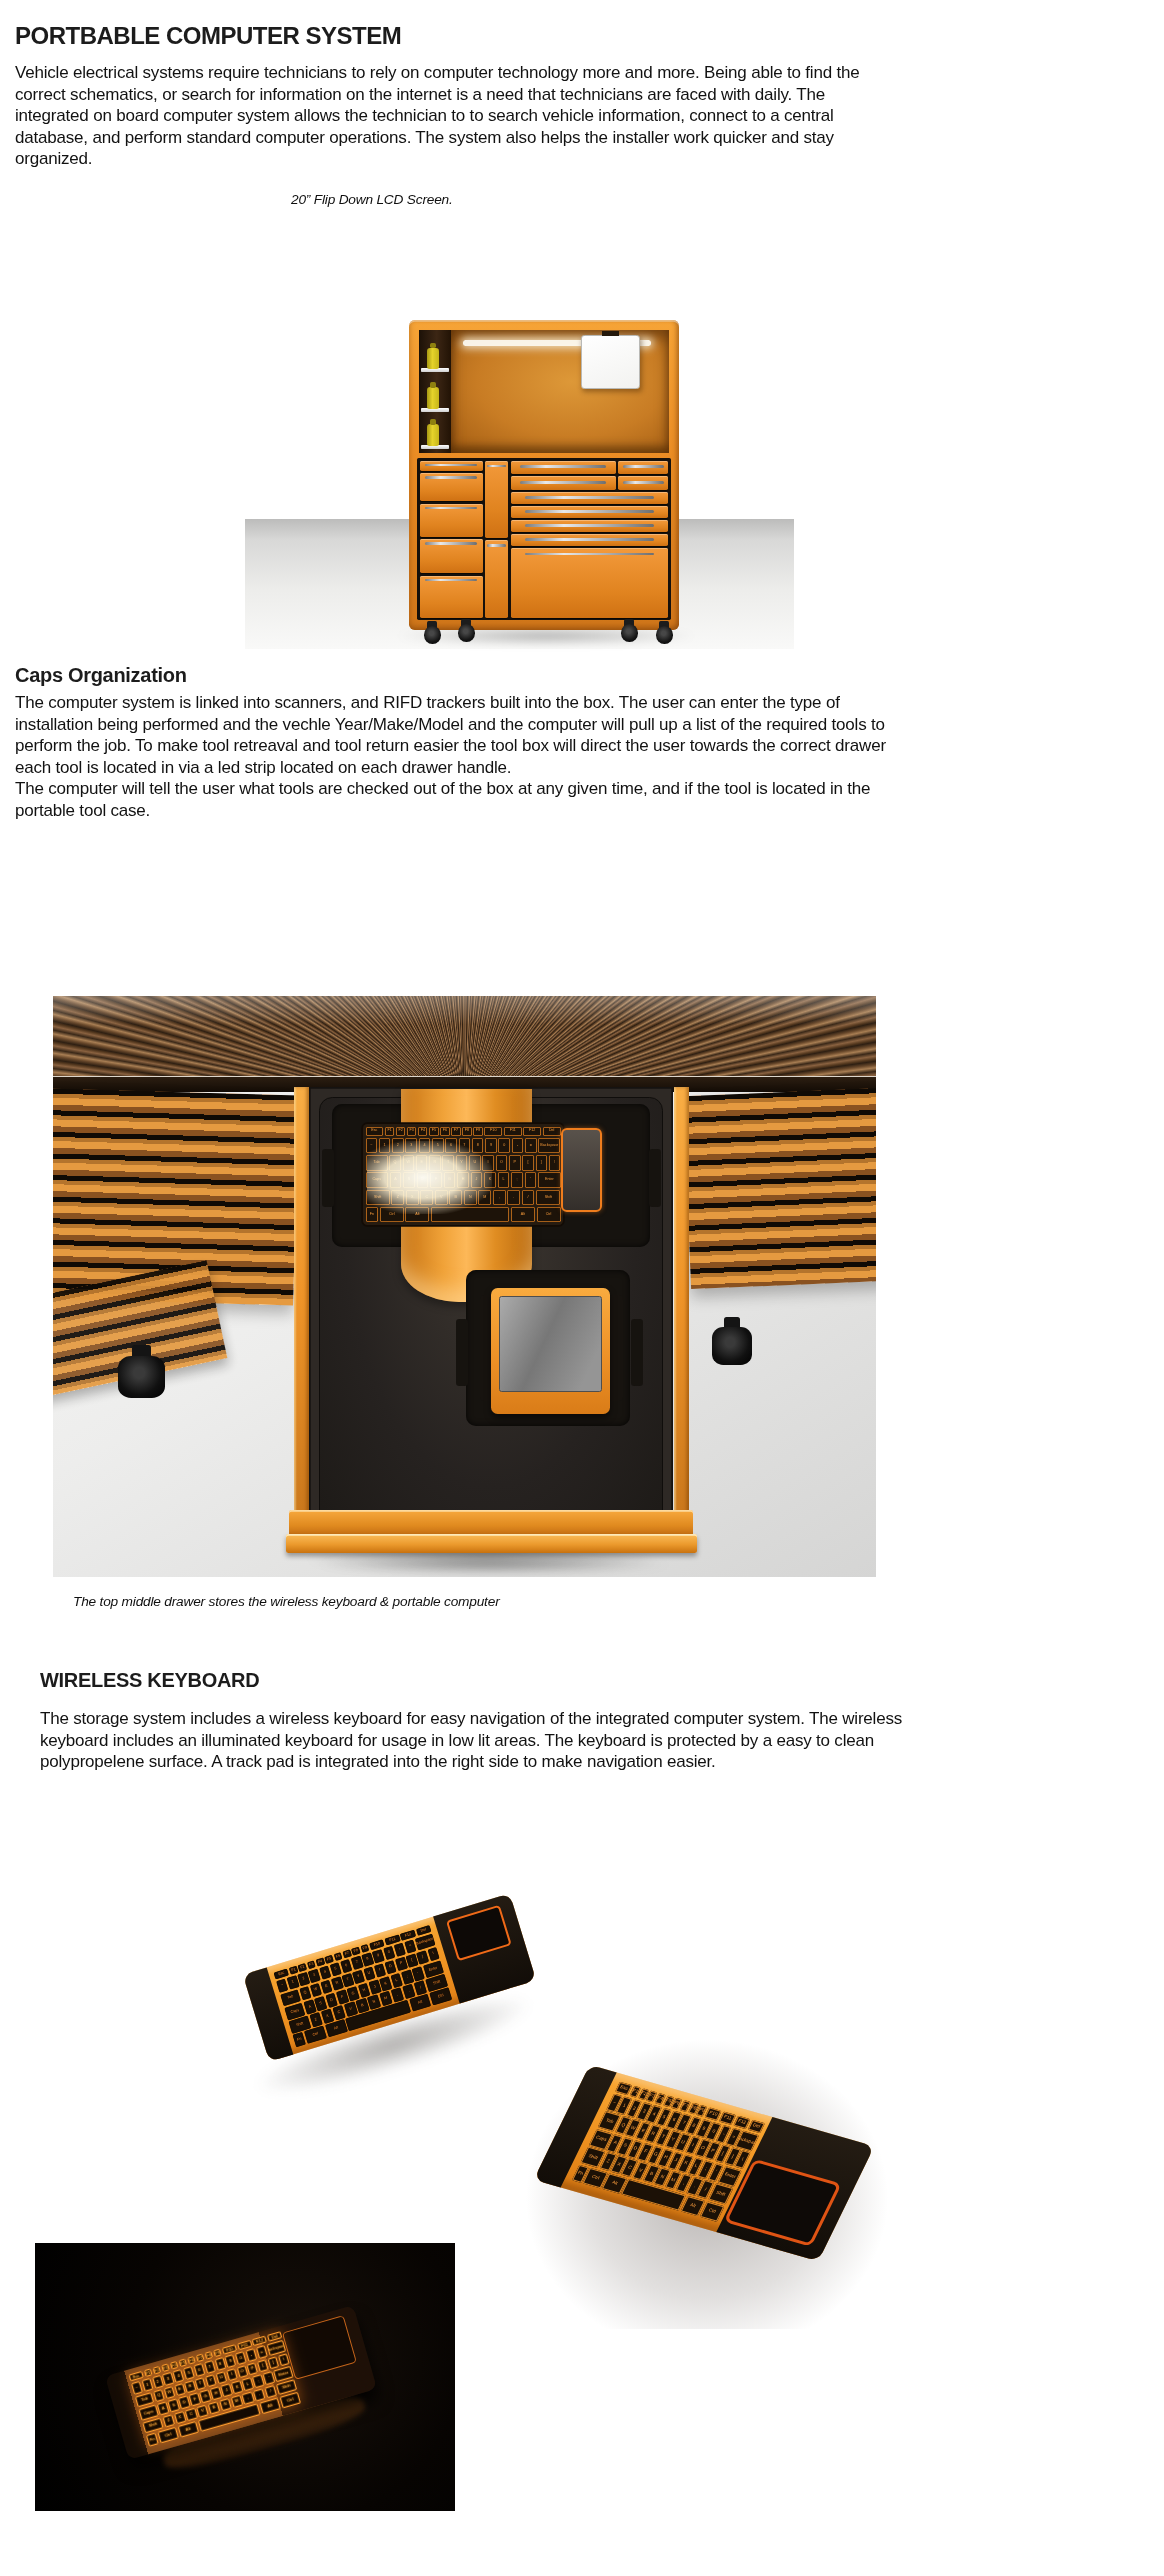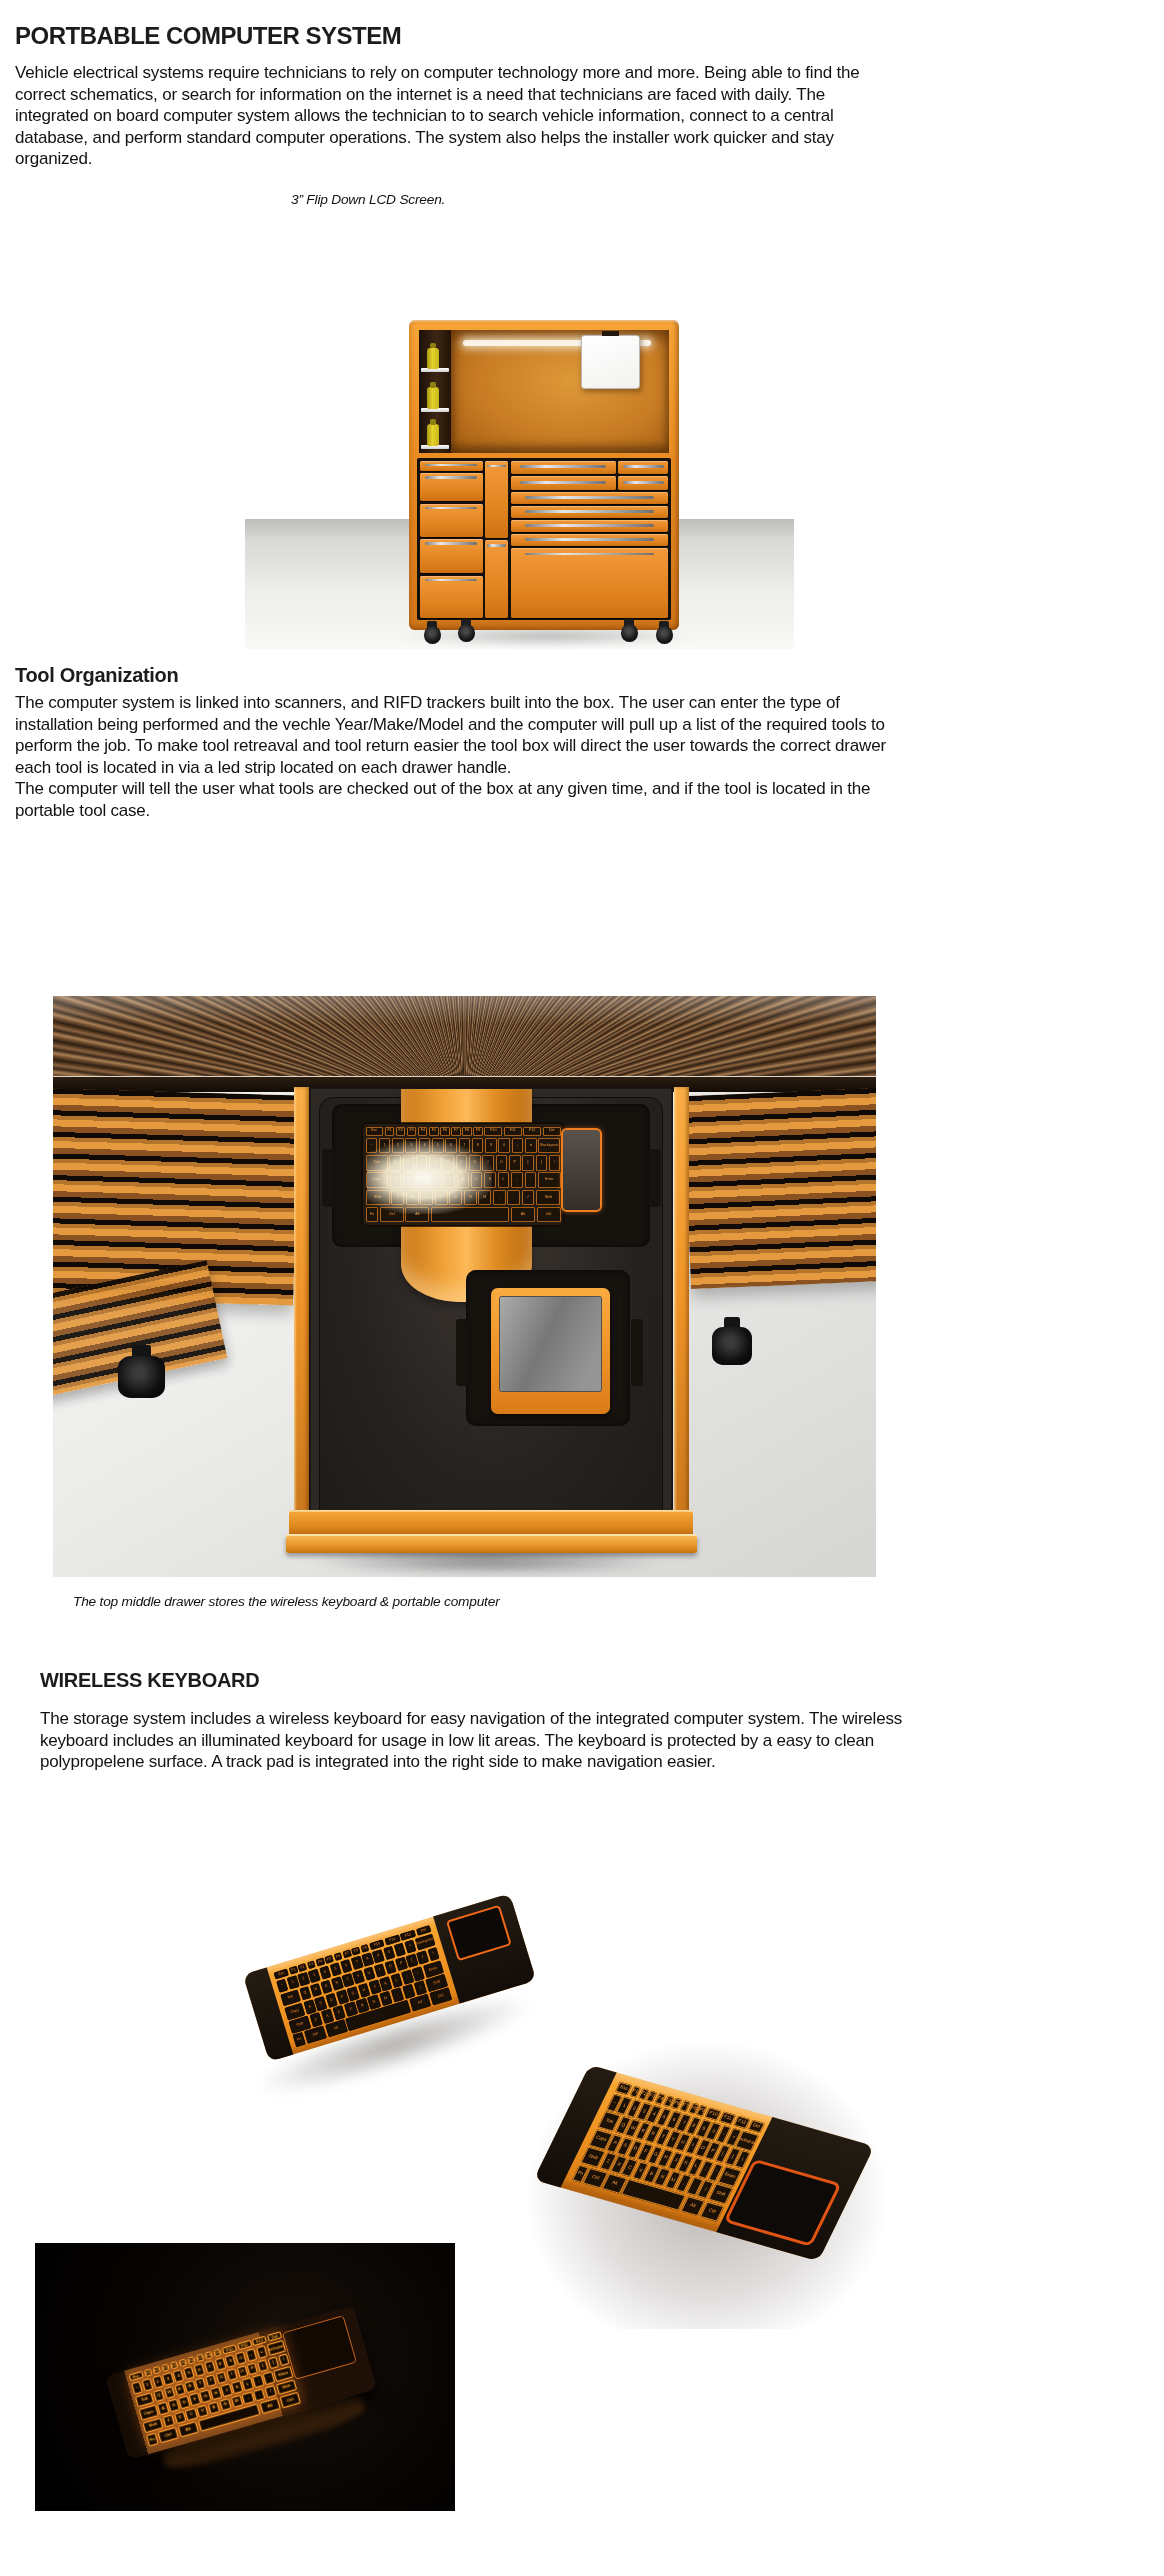--- a/index.html
+++ b/index.html
@@ -143,21 +143,21 @@
   .night-apron{position:absolute;left:125px;top:173px;width:208px;height:33px;transform:rotate(-16deg);filter:blur(2.5px);
       background:linear-gradient(180deg,rgba(214,120,34,.55),rgba(120,60,10,.15));border-radius:40%;}
 </style>
 </head>
 <body>
 
 <div id="page">
 
   <div class="abs h1" style="left:15px;top:21.6px;">PORTBABLE COMPUTER SYSTEM</div>
   <div class="abs body-text" style="left:15px;top:62px;width:882px;">Vehicle electrical systems require technicians to rely on computer technology more and more. Being able to find the correct schematics, or search for information on the internet is a need that technicians are faced with daily. The integrated on board computer system allows the technician to to search vehicle information, connect to a central database, and perform standard computer operations. The system also helps the installer work quicker and stay organized.</div>
-  <div class="abs caption" style="left:291px;top:192px;">3” Flip Down LCD Screen.</div>
+  <div class="abs caption" style="left:291px;top:192px;">20” Flip Down LCD Screen.</div>
 
   <svg class="abs arrow-svg" viewBox="0 0 350 230">
     <path d="M101,17 C103,58 112,94 144,93" fill="none" stroke="#1a1a1a" stroke-width="1.6" stroke-linecap="round"></path>
     <path d="M142,93 C162,92 184,68 196,71 C209,75 203,96 206,112 C209,95 215,85 224,89 C234,94 238,112 245,131" fill="none" stroke="#1a1a1a" stroke-width="5.5" stroke-linecap="round"></path>
     <polygon points="236,126 258,130 247,152" fill="#1a1a1a"></polygon>
   </svg>
 
   <div class="abs photo1">
     <div class="floor"></div>
     <div class="chest-shadow"></div>
@@ -236,21 +236,21 @@
             </div>
         </div>
       </div>
     </div>
     <div class="caster" style="left:179px;top:398px;"></div>
     <div class="caster" style="left:213px;top:396px;"></div>
     <div class="caster" style="left:376px;top:396px;"></div>
     <div class="caster" style="left:411px;top:398px;"></div>
   </div>
 
-  <div class="abs h2" style="left:15px;top:664px;">Tool Organization</div>
+  <div class="abs h2" style="left:15px;top:664px;">Caps Organization</div>
   <div class="abs clip" style="left:15px;top:692px;width:894px;height:142px;">
     <div class="body-text">The computer system is linked into scanners, and RIFD trackers built into the box. The user can enter the type of installation being performed and the vechle Year/Make/Model and the computer will pull up a list of the required tools to perform the job. To make tool retreaval and tool return easier the tool box will direct the user towards the correct drawer each tool is located in via a led strip located on each drawer handle.
 The computer will tell the user what tools are checked out of the box at any given time, and if the tool is located in the portable tool case.</div>
   </div>
 
 
   <div class="abs photo2">
     <div class="p2-scene"></div>
     <div class="wood"></div>
     <div class="beam-hi"></div>

